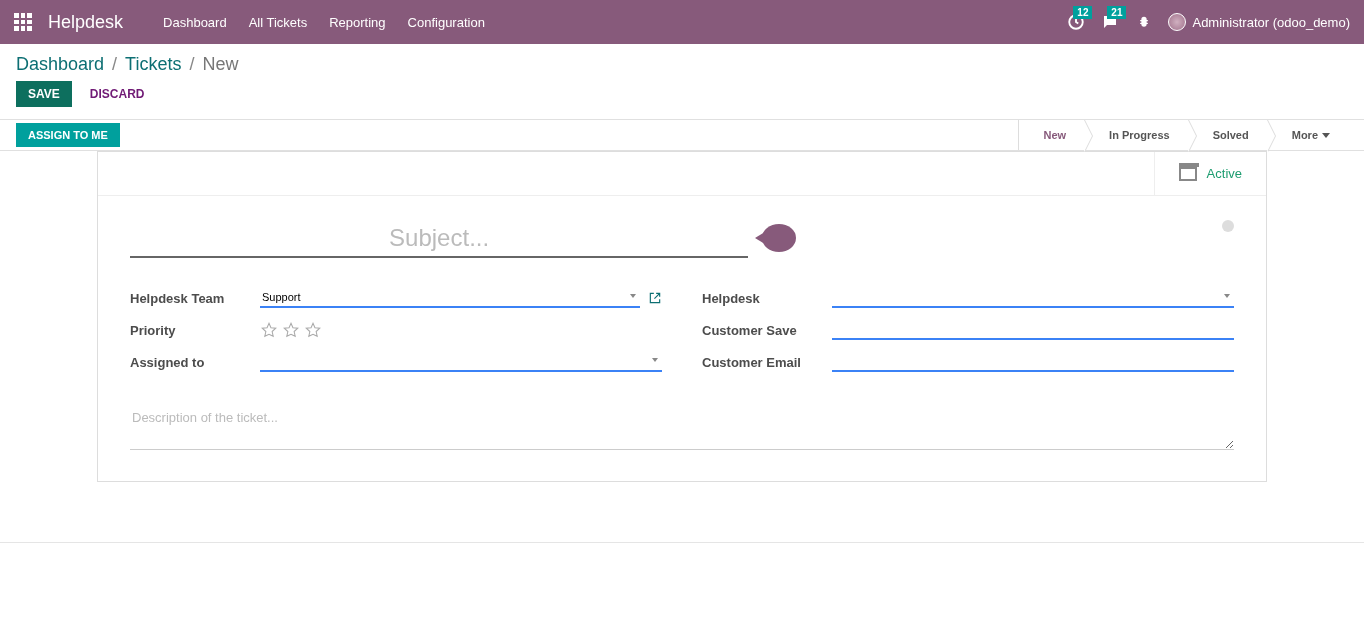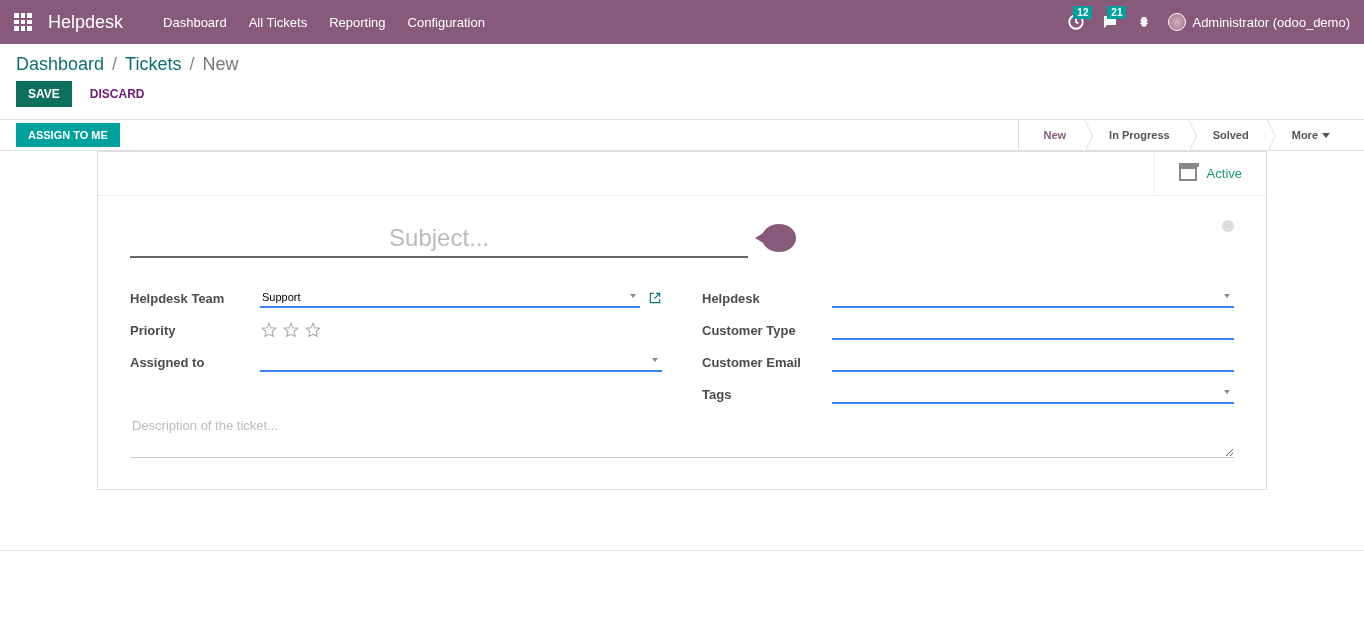--- a/index.html
+++ b/index.html
@@ -232,20 +232,21 @@
     width:18px; height:18px; cursor:pointer;
   }
   .star svg { fill:none; stroke:#aaa; stroke-width:1.4; }
   
   .desc-area {
     width:100%; min-height:44px;
     border:none; border-bottom:1px solid #ccc;
     resize:vertical;
     font-size:13px; font-family:inherit;
     outline:none; padding:4px 2px;
+    margin-top:24px;
   }
   .desc-area::placeholder { color:#bbb; }
   .sep-line { border-top:1px solid #e5e5e5; margin-top:30px; }
 </style>
 </head>
 <body>
 
 <div class="topnav">
   <div class="apps-icon">
     <span></span>
@@ -377,38 +378,31 @@
 
         <div class="col">
           <div class="frow">
             <label>Helpdesk</label>
             <div class="fld">
               <input class="underline-input" value="" style="">
               <span class="caret-down small dd-caret"></span>
             </div>
           </div>
           <div class="frow">
-            <label>Customer Type</label>
+            <label>Customer Save</label>
             <div class="fld">
               <input class="underline-input" value="" style="">
             </div>
           </div>
           <div class="frow">
             <label>Customer Email</label>
             <div class="fld">
               <input class="underline-input" value="" style="">
             </div>
           </div>
-          <div class="frow">
-            <label>Tags</label>
-            <div class="fld">
-              <input class="underline-input" value="" style="">
-              <span class="caret-down small dd-caret"></span>
-            </div>
-          </div>
         </div>
       </div>
 
       <textarea class="desc-area" placeholder="Description of the ticket..." style=""></textarea>
     </div>
   </div>
 </div>
 
 <div class="sep-line"></div>
 

